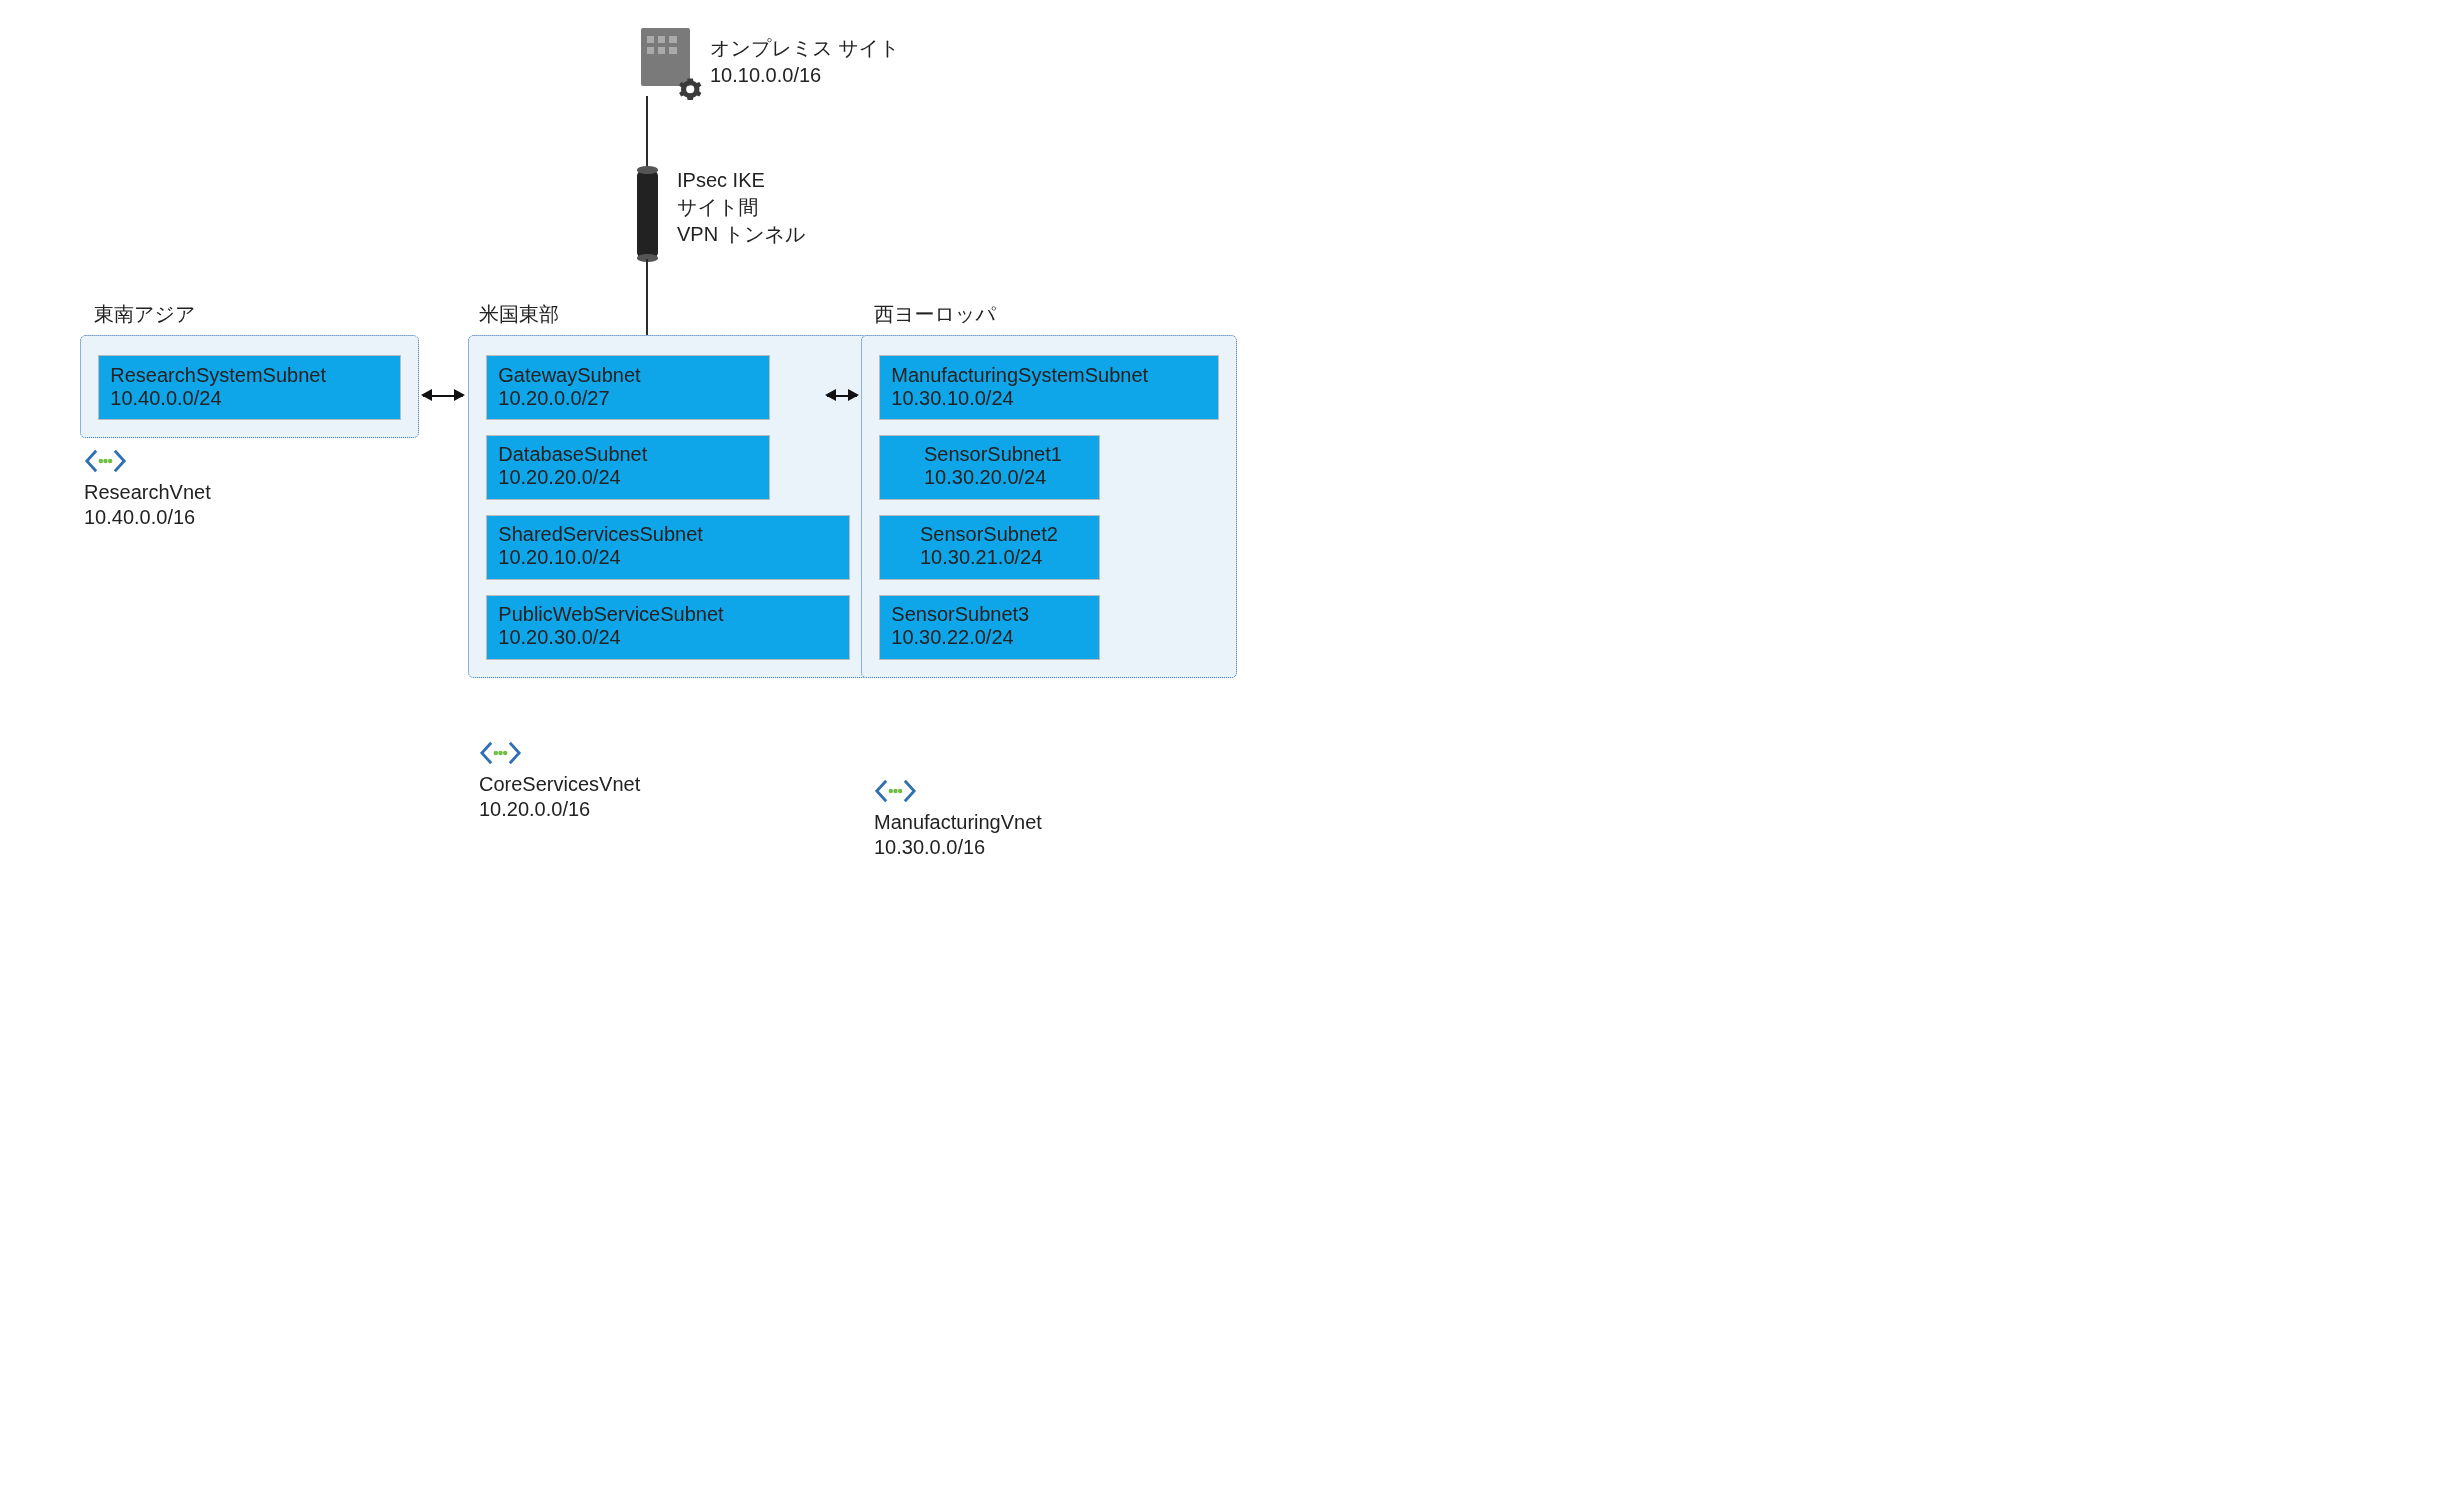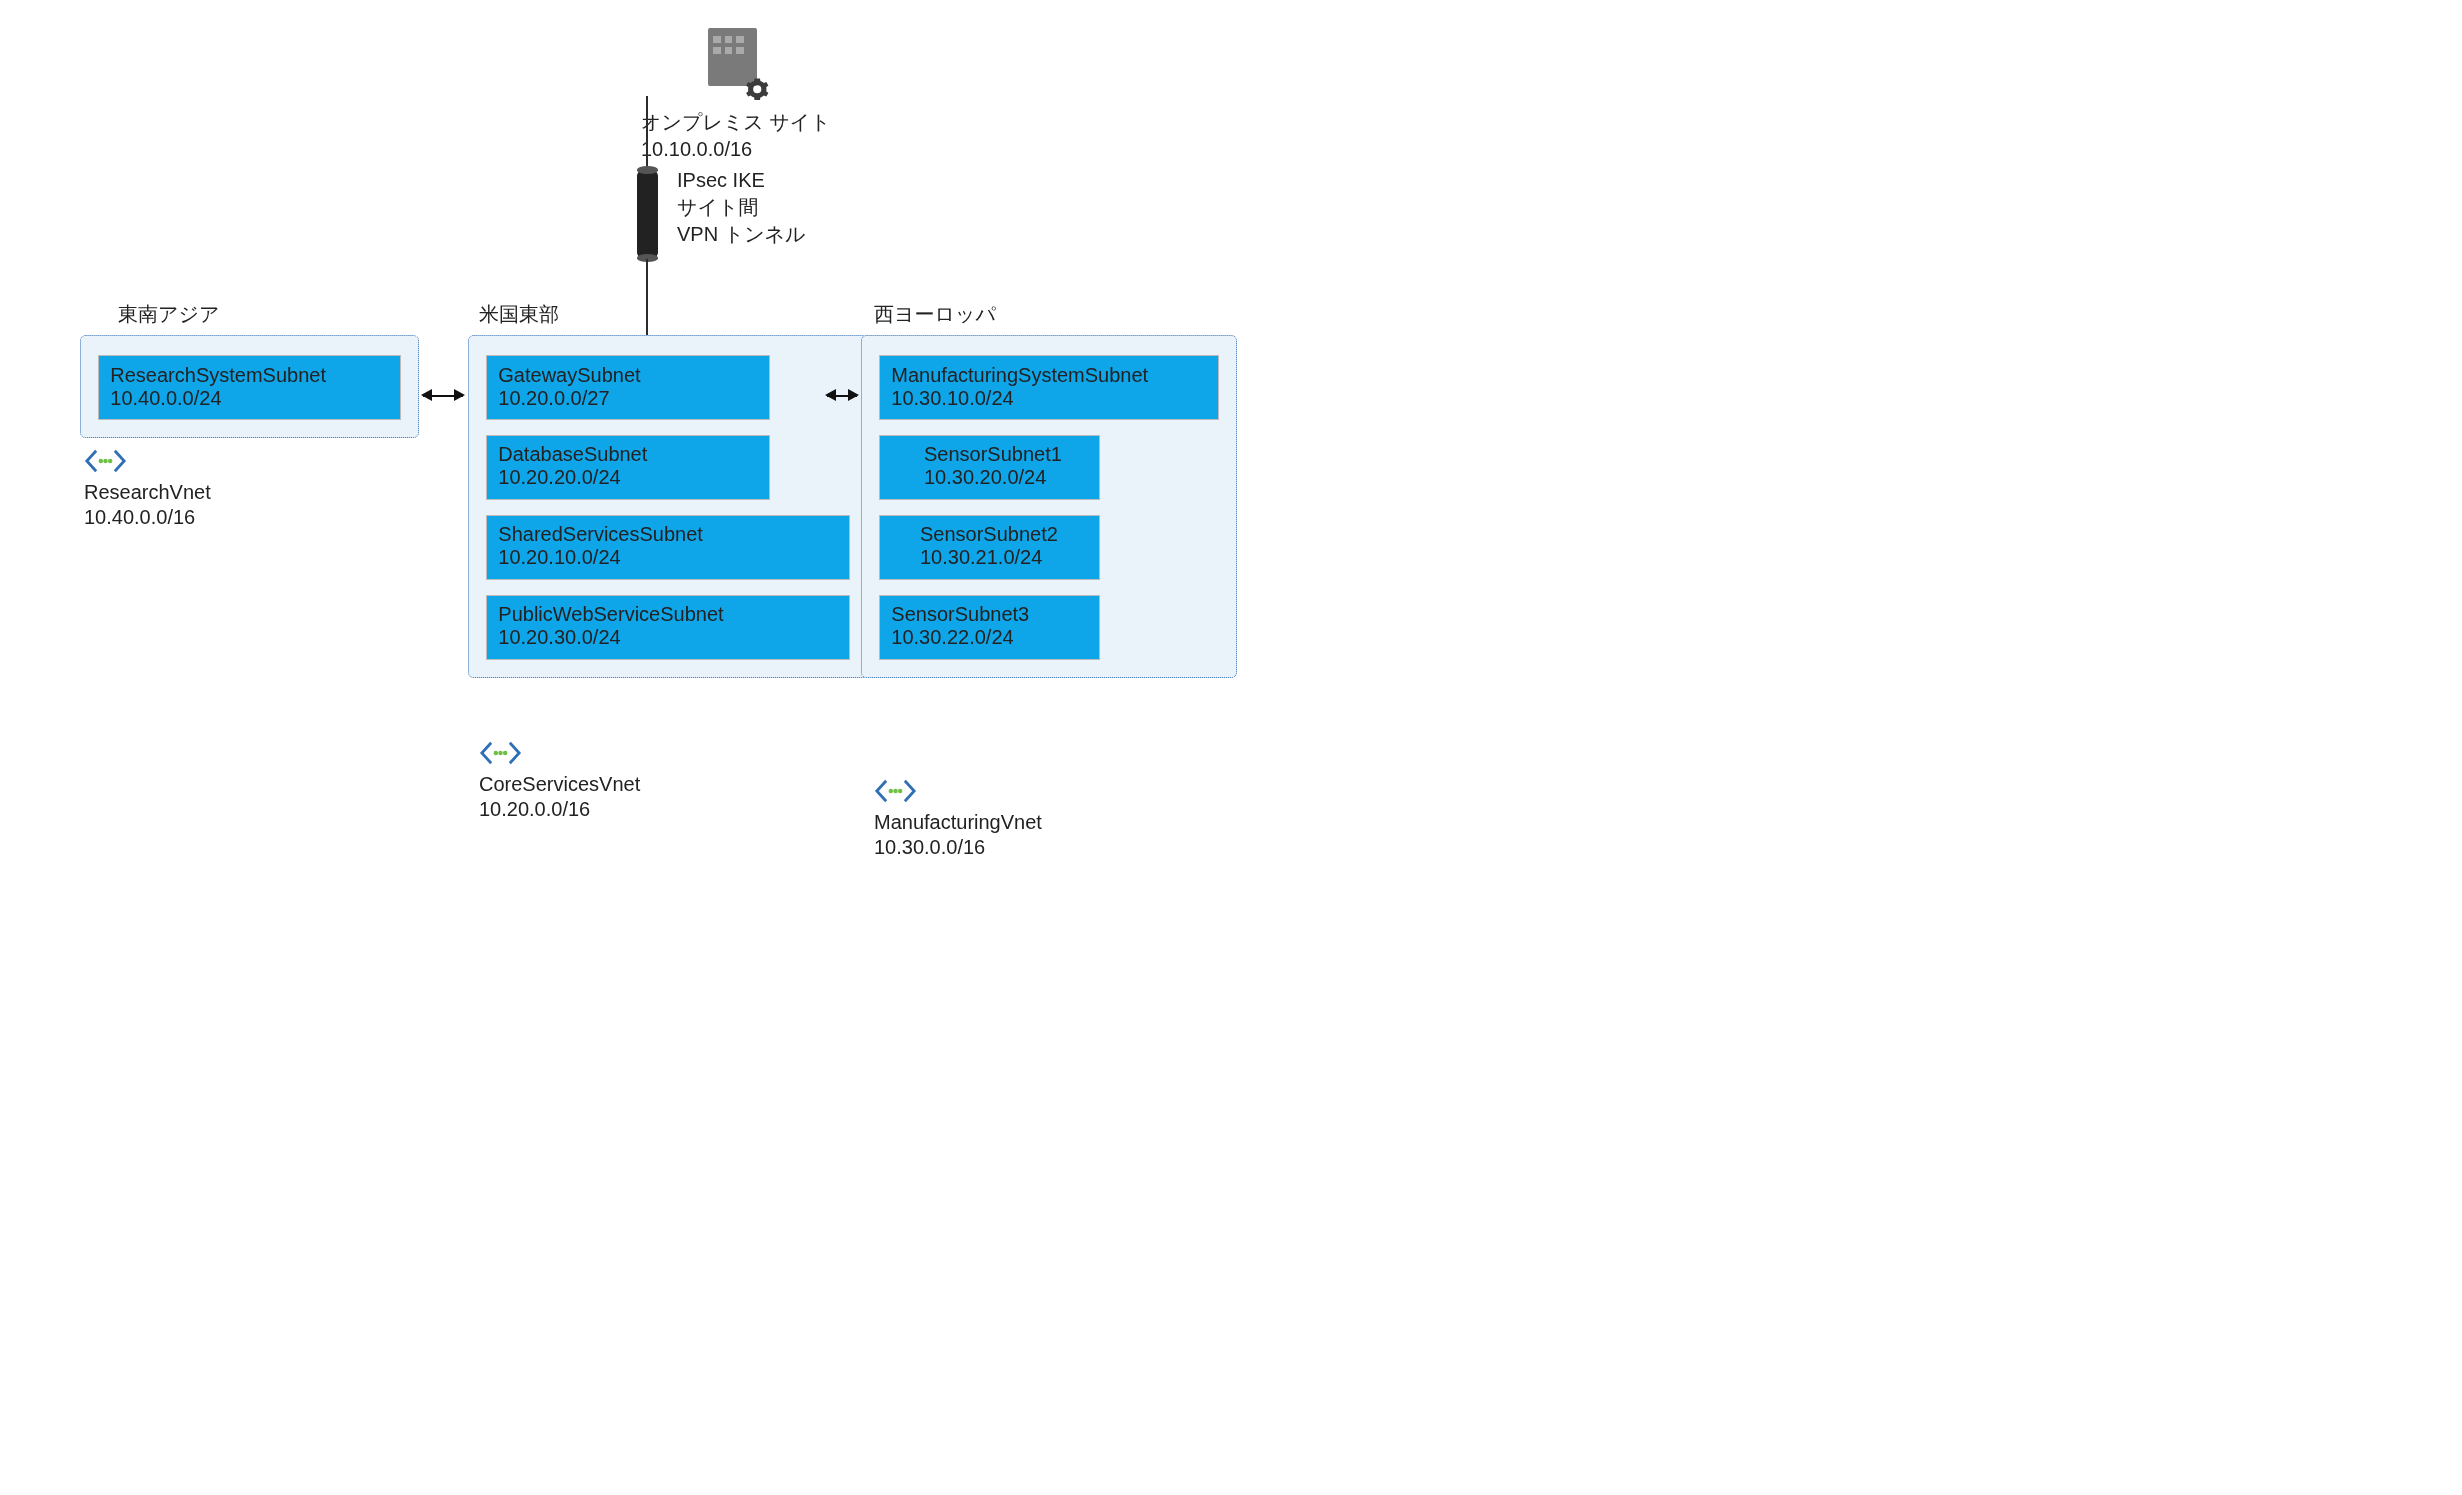--- a/index.html
+++ b/index.html
@@ -18,21 +18,20 @@
     height: 884px;
   }
   
   .onprem {
     position: absolute;
     left: 613px;
     top: 0;
     display: flex;
     align-items: center;
     gap: 13px;
-    flex-direction: column;
   }
   .server-icon {
     width: 56px;
     height: 68px;
     position: relative;
   }
   .server-box {
     width: 49px;
     height: 58px;
     background: #7a7a7a;
@@ -96,21 +95,21 @@
     top: 231px;
     width: 1.9px;
     height: 79px;
     background: #2b2b2b;
   }
   
   .region-label {
     position: absolute;
     font-weight: normal;
   }
-  .region-sea { left: 66px;  top: 273px; margin-left: 24px; }
+  .region-sea { left: 66px;  top: 273px; }
   .region-eus { left: 451px; top: 273px; }
   .region-weu { left: 846px; top: 273px; }
   
   .vnet {
     position: absolute;
     background: #eaf3fa;
     border: 1.9px dotted #2f6fb5;
     border-radius: 5.6px;
     padding: 19px 17px 17px 17px;
   }

